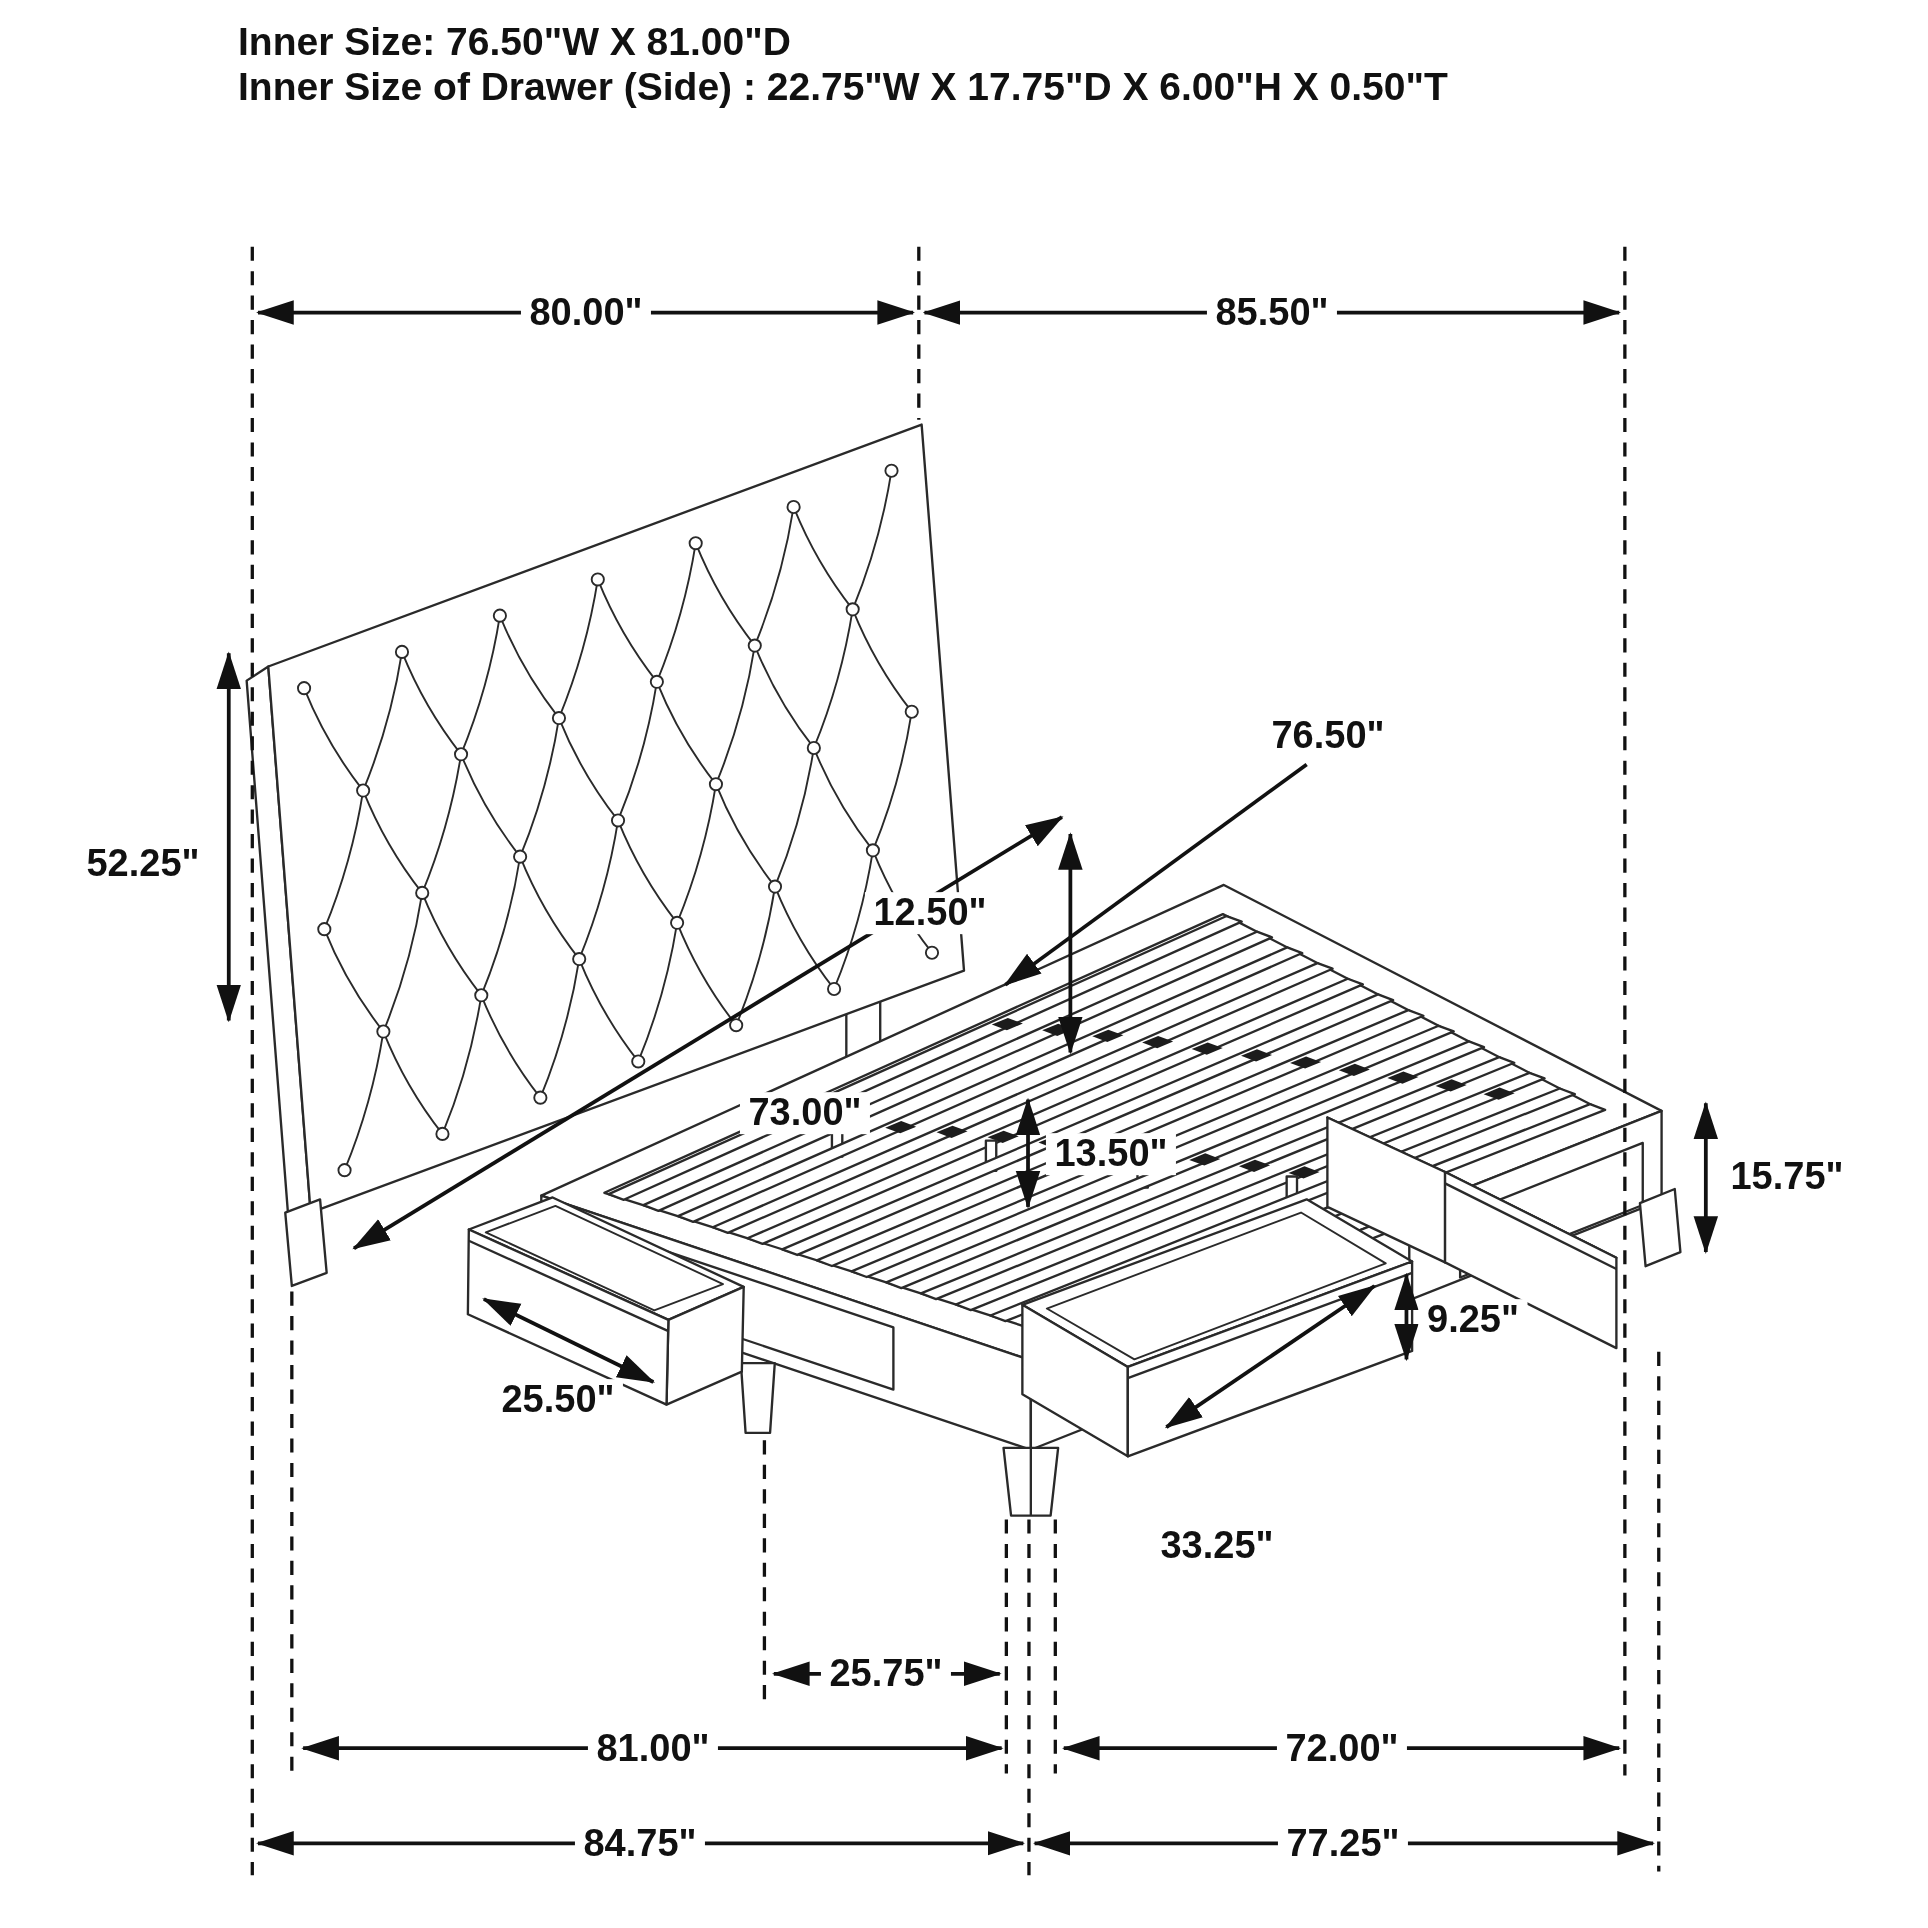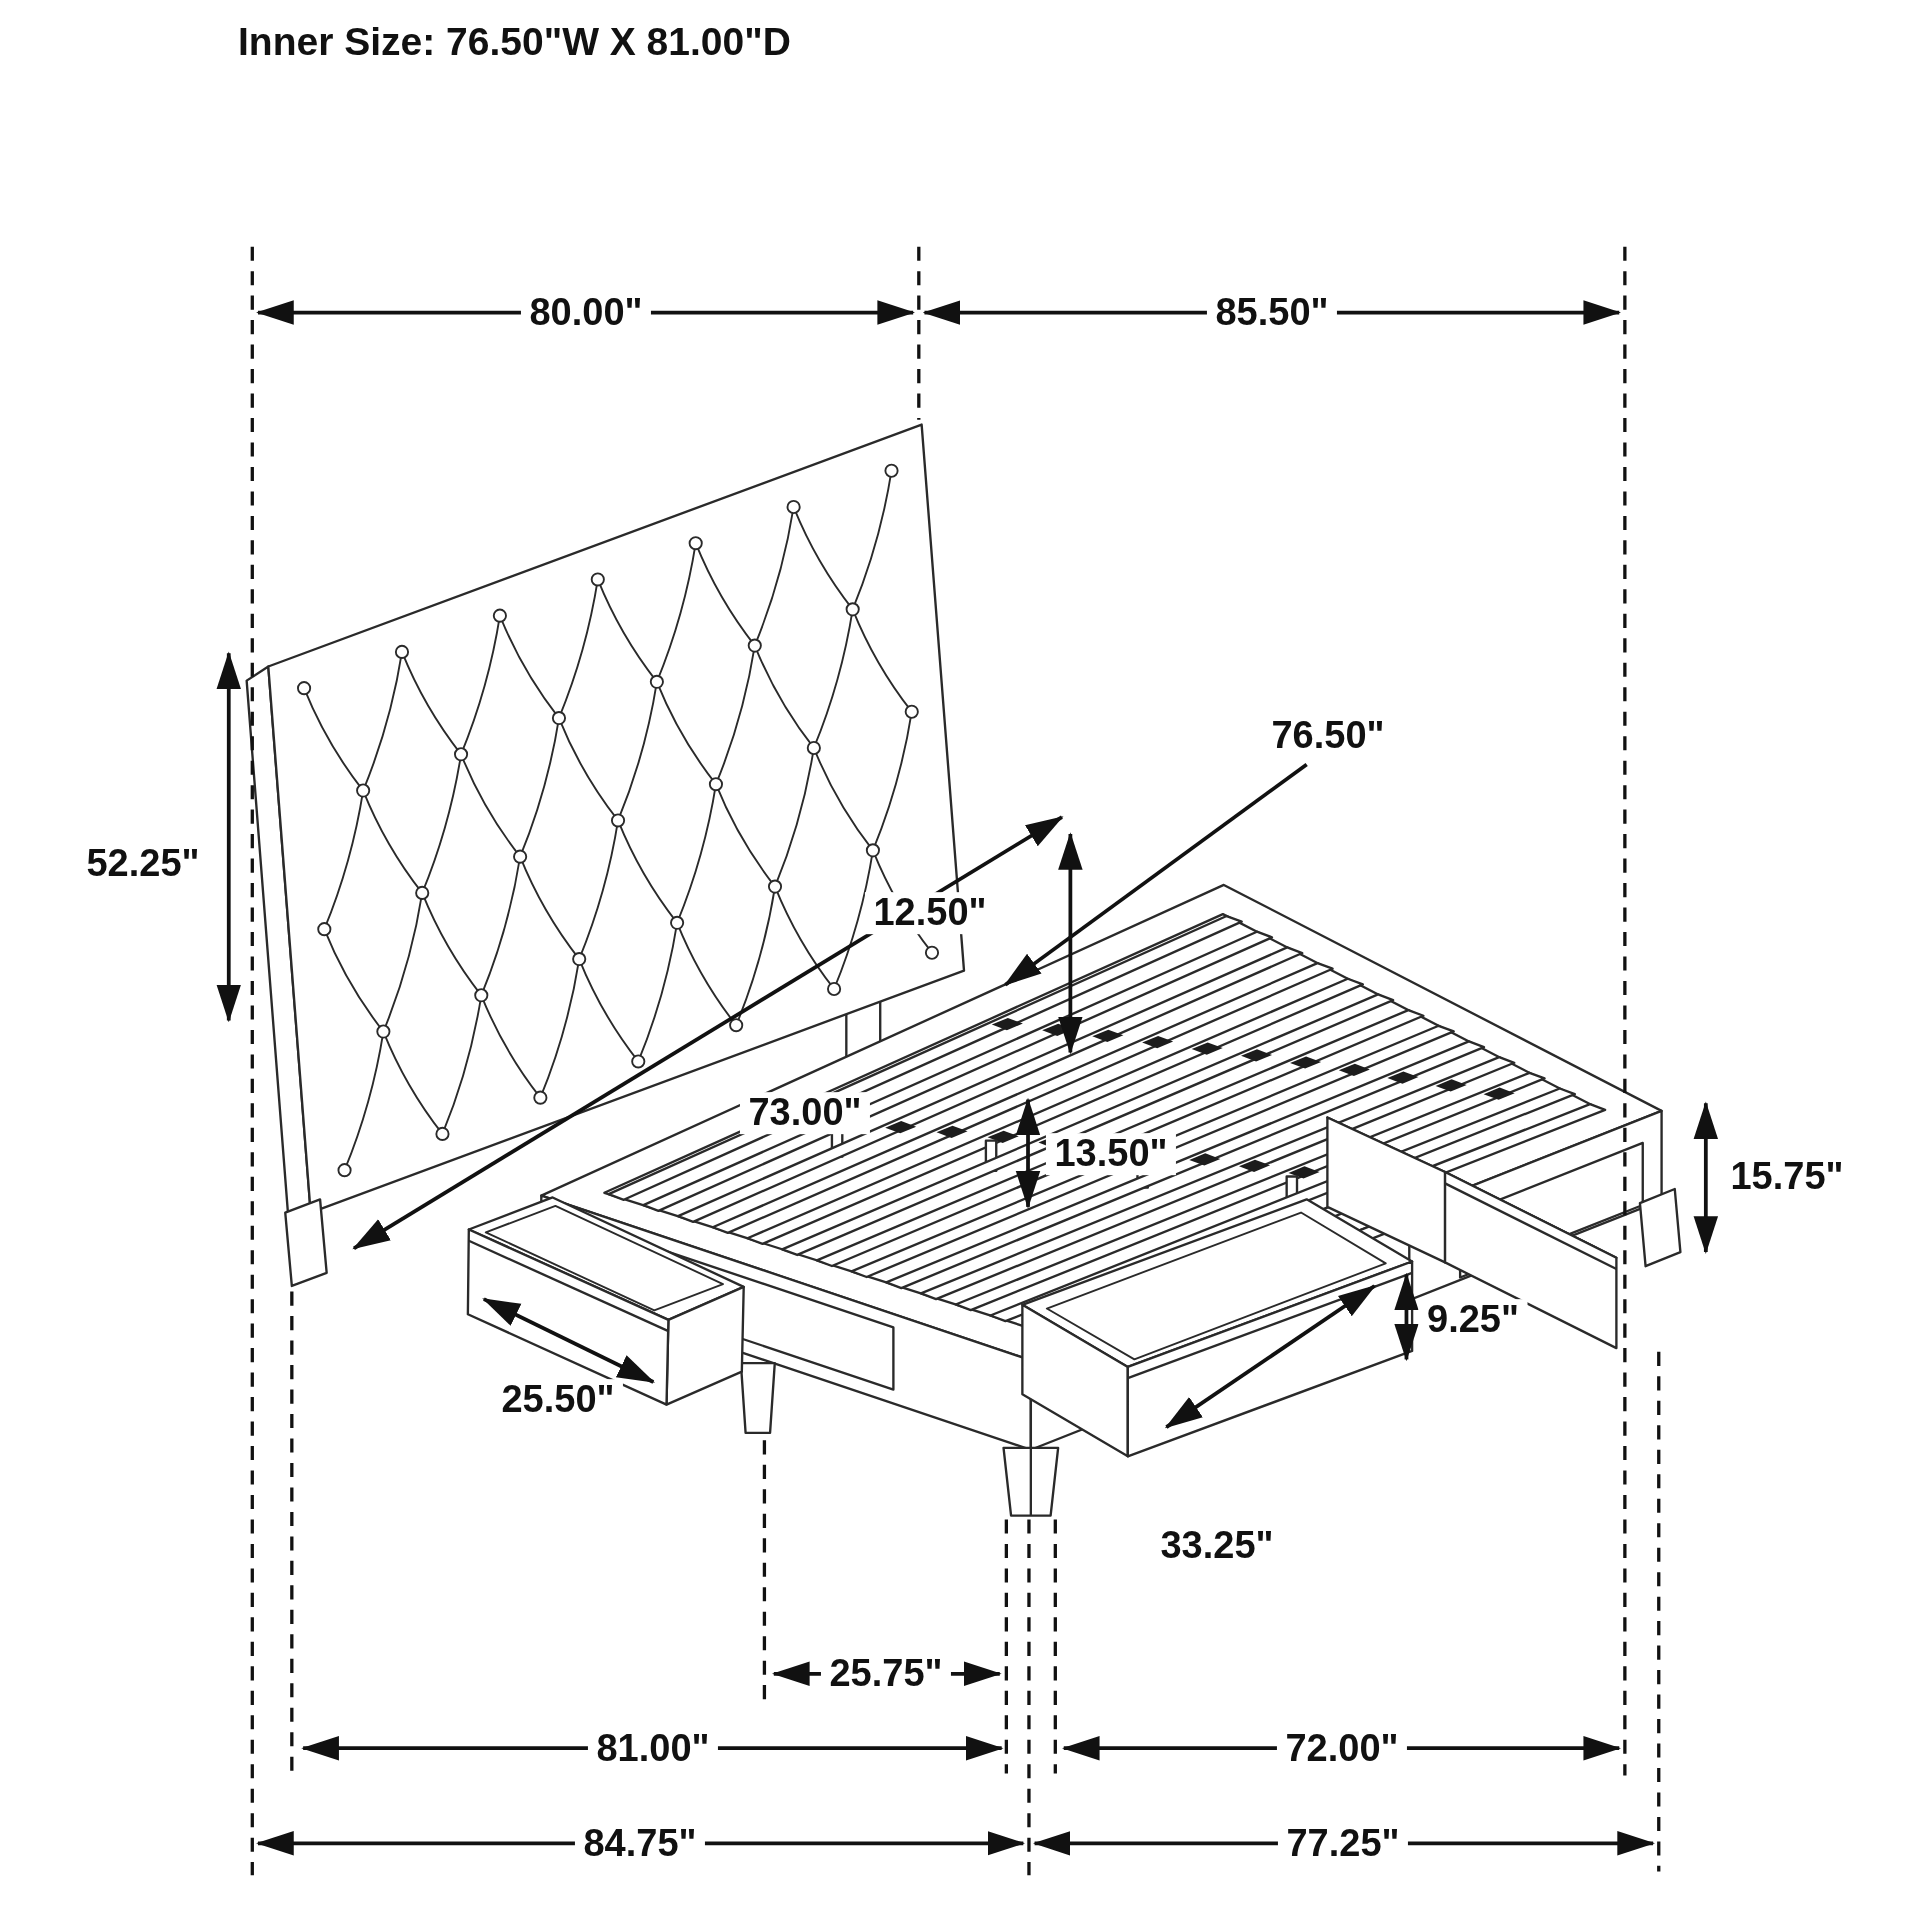--- a/index.html
+++ b/index.html
@@ -239,20 +239,21 @@
       <line x1="994" y1="1778" x2="1062" y2="1778" marker-end="url(#arw)"></line>
       <line x1="322" y1="1857" x2="1064" y2="1857" marker-start="url(#arw)" marker-end="url(#arw)"></line>
       <line x1="1130" y1="1857" x2="1720" y2="1857" marker-start="url(#arw)" marker-end="url(#arw)"></line>
       <line x1="274" y1="1958" x2="1087" y2="1958" marker-start="url(#arw)" marker-end="url(#arw)"></line>
       <line x1="1099" y1="1958" x2="1756" y2="1958" marker-start="url(#arw)" marker-end="url(#arw)"></line>
     </g>
   </svg>
 
   <div class="title-block">
     <div>Inner Size: 76.50"W X 81.00"D</div>
+    <div>Inner Size of Drawer (Side) : 22.75"W X 17.75"D X 6.00"H X 0.50"T</div>
   </div>
 
   <div class="dim-label" style="left:586px;top:313px">80.00"</div>
   <div class="dim-label" style="left:1272px;top:313px">85.50"</div>
   <div class="dim-label" style="left:143px;top:864px">52.25"</div>
   <div class="dim-label" style="left:930px;top:913px">12.50"</div>
   <div class="dim-label" style="left:805px;top:1113px">73.00"</div>
   <div class="dim-label" style="left:1328px;top:736px">76.50"</div>
   <div class="dim-label" style="left:1111px;top:1154px">13.50"</div>
   <div class="dim-label" style="left:1787px;top:1177px">15.75"</div>

